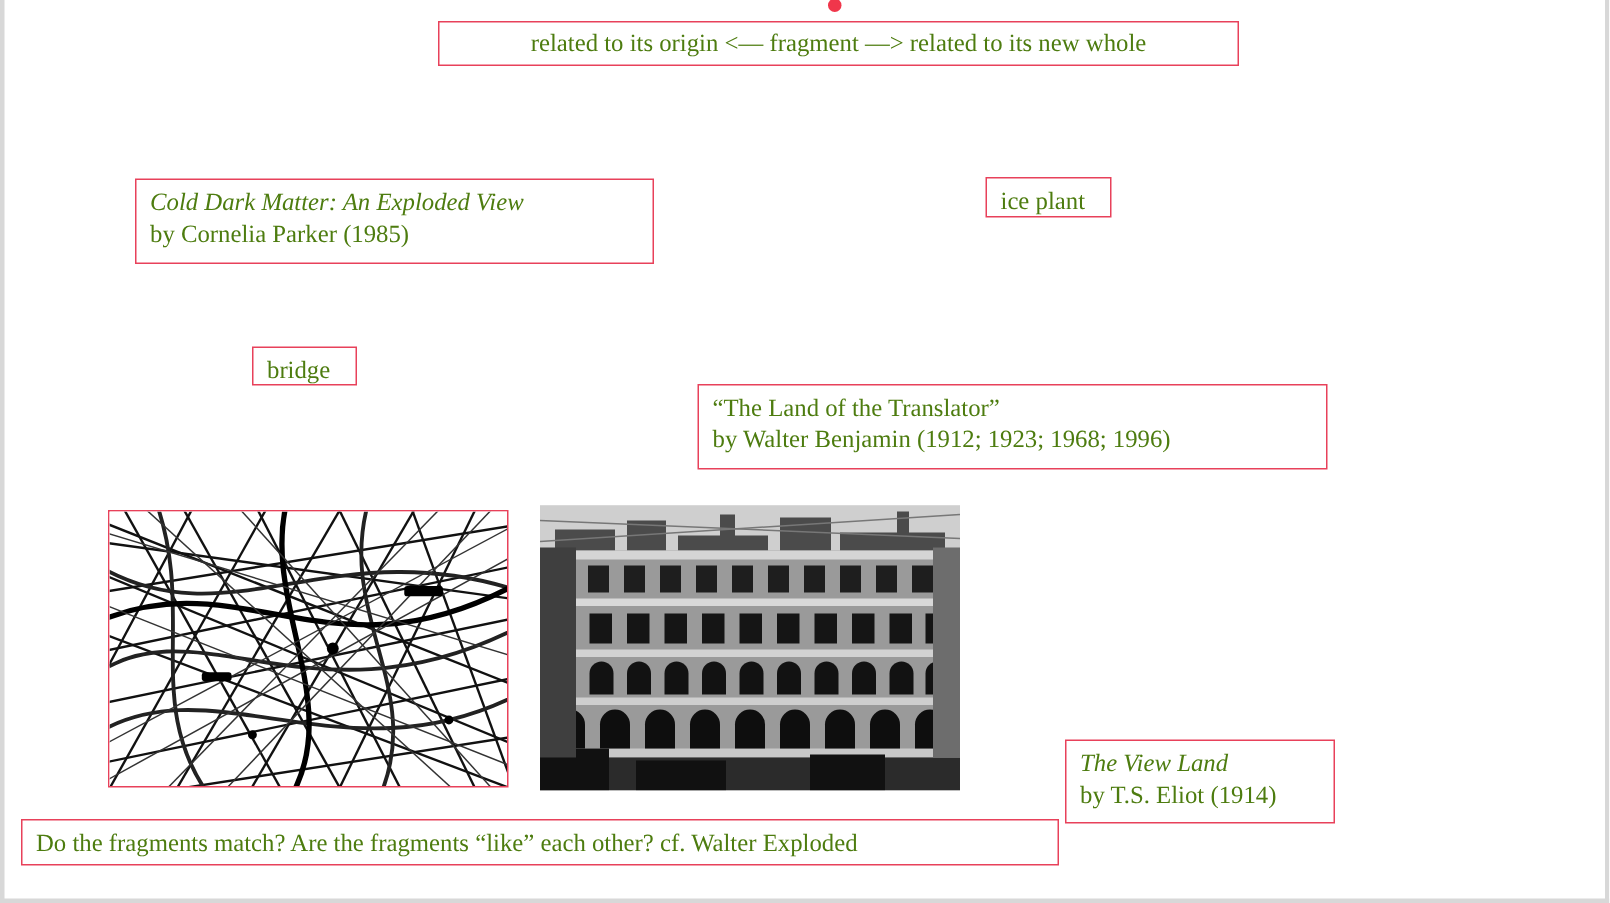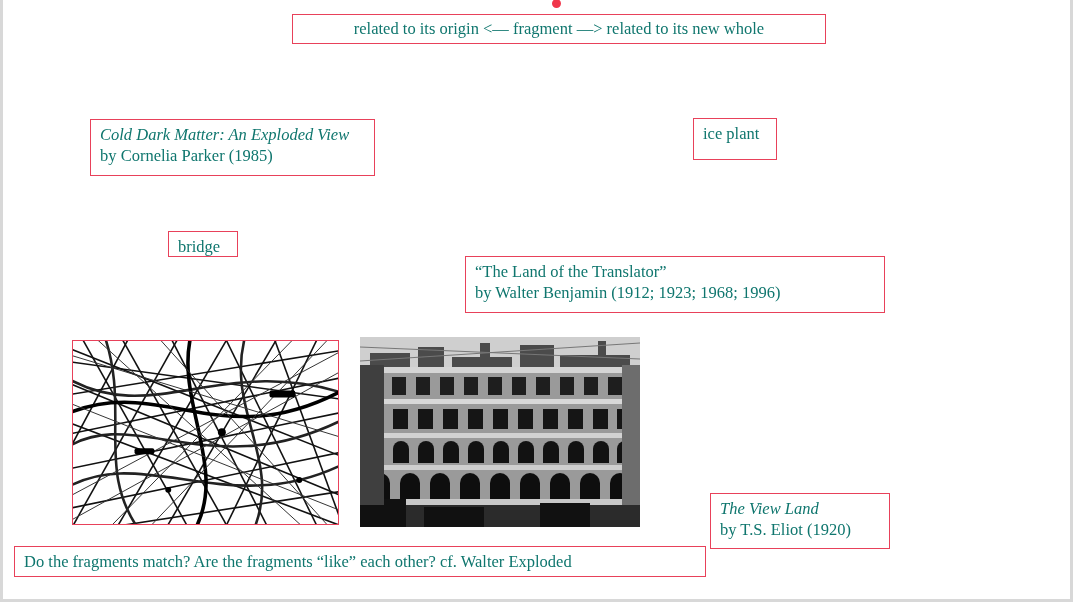--- a/index.html
+++ b/index.html
@@ -42,21 +42,21 @@
   }
   .box {
     position: absolute;
     box-sizing: border-box;
     border: 1px solid #e8415a;
     background: transparent;
     padding: 4px 9px 5px 9px;
     font-size: 16.5px;
     line-height: 1.28;
     white-space: nowrap;
-    color: #0f766e;
+    color: #4d7c0f;
   }
   .box .ital {
     font-style: italic;
   }
   .imgbox {
     position: absolute;
     box-sizing: border-box;
     overflow: hidden;
   }
   .imgbox.outlined {
@@ -91,26 +91,26 @@
   <div class="edge-left"></div>
   <div class="edge-right"></div>
   <div class="edge-bottom"></div>
 
   <div class="cursor-dot" id="cursor" style="left: 552px; top: -1px;"></div>
 
   <div class="box" style="left:292px; top:14px; width:534px; height:30px; text-align:center; padding-top:3px;">
     <span>related to its origin &lt;— fragment —&gt; related to its new whole</span>
   </div>
 
-  <div class="box" style="left:90px; top:119px; width:285px; height:57px;">
+  <div class="box" style="left:90px; top:119px; width:346px; height:57px;">
     <div class="ital">Cold Dark Matter: An Exploded View</div>
     <div>by Cornelia Parker (1985)</div>
   </div>
 
-  <div class="box" style="left:693px; top:118px; width:84px; height:42px;">
+  <div class="box" style="left:657px; top:118px; width:84px; height:27px;">
     <span>ice plant</span>
   </div>
 
   <div class="box" style="left:168px; top:231px; width:70px; height:26px;">
     <span>bridge</span>
   </div>
 
   <div class="box" style="left:465px; top:256px; width:420px; height:57px;">
     <div>“The Land of the Translator”</div>
     <div>by Walter Benjamin (1912; 1923; 1968; 1996)</div>
@@ -261,20 +261,20 @@
 
       <g stroke="#777" stroke-width="1" fill="none">
         <path d="M0 10 L280 22"></path>
         <path d="M0 24 L280 6"></path>
       </g>
     </svg>
   </div>
 
   <div class="box" style="left:710px; top:493px; width:180px; height:56px;">
     <div class="ital">The View Land</div>
-    <div>by T.S. Eliot (1920)</div>
+    <div>by T.S. Eliot (1914)</div>
   </div>
 
   <div class="box" style="left:14px; top:546px; width:692px; height:31px;">
     <span>Do the fragments match? Are the fragments “like” each other? cf. Walter Exploded</span>
   </div>
 
 </div>
 
 </body></html>

